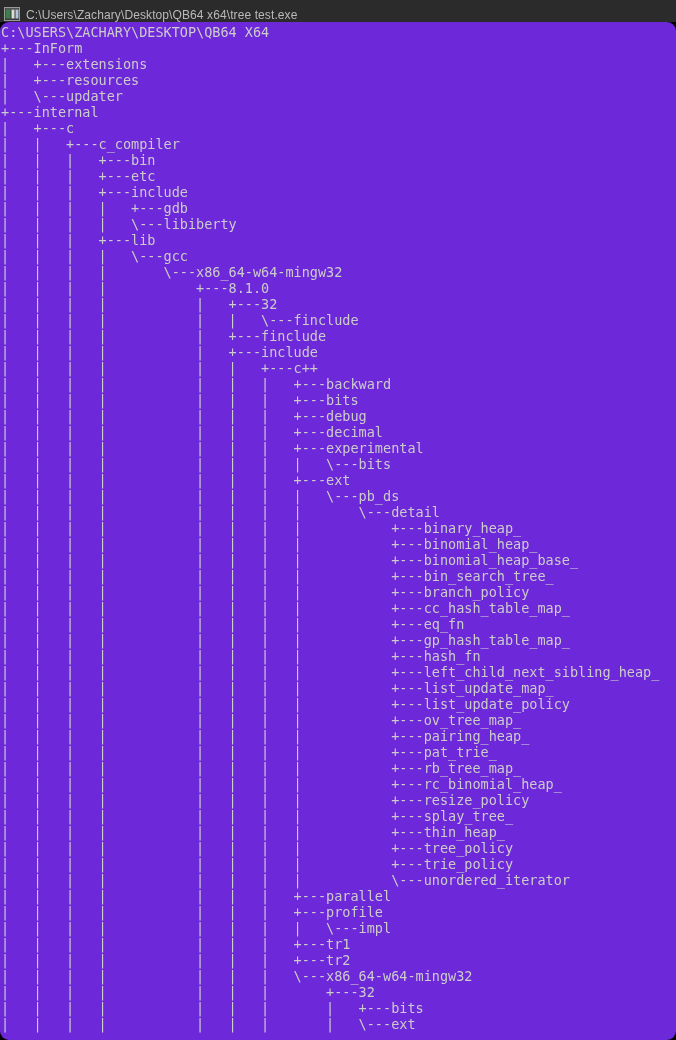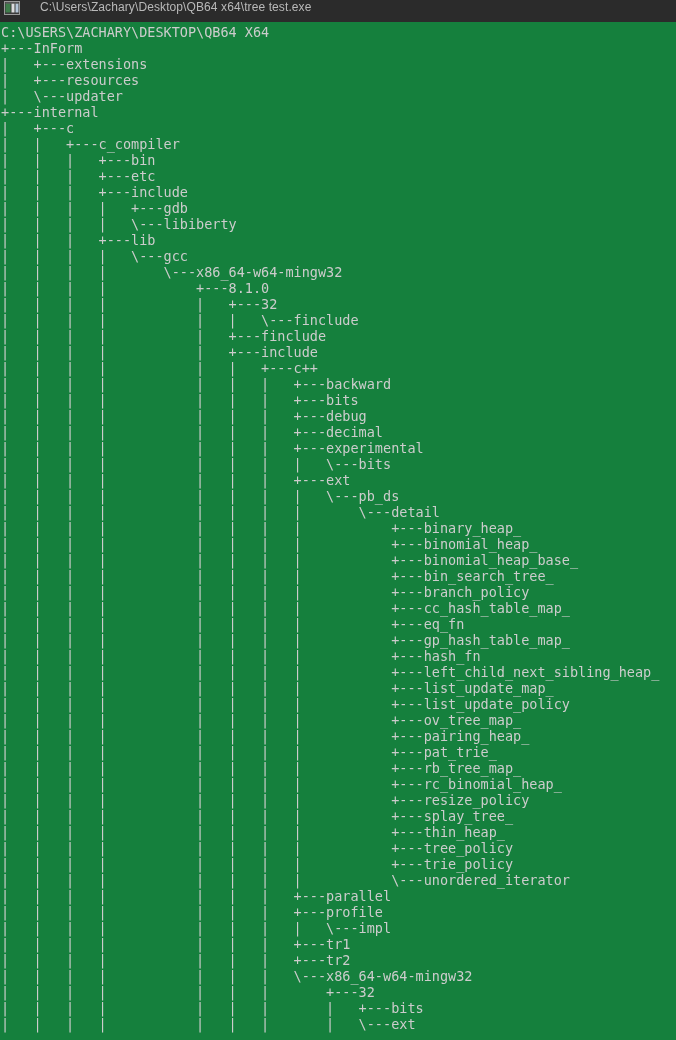--- a/index.html
+++ b/index.html
@@ -24,48 +24,48 @@
     background: #000000;
     position: relative;
   }
 
   
   .titlebar {
     height: 22px;
     min-height: 22px;
     background: #2b2b2b;
     display: flex;
-    align-items: flex-start;
+    align-items: flex-end;
     padding: 0 0 0 4px;
     box-sizing: border-box;
     user-select: none;
-    gap: 14px;
   }
   .titlebar-icon {
     width: 16px;
     height: 16px;
     margin-right: 6px;
     flex: 0 0 auto;
     display: block;
   }
   .titlebar-title {
     font-family: "Liberation Sans", "DejaVu Sans", sans-serif;
     font-size: 12px;
     line-height: 14px;
     color: #b9b9b9;
     white-space: nowrap;
     letter-spacing: 0.1px;
   }
 
   
   .console {
     flex: 1 1 auto;
-    background: #15803d;
+    background: #6d28d9;
     overflow: hidden;
     position: relative;
+    border-radius: 9px;
   }
   .console-text {
     margin: 0;
     padding: 0;
     color: #cccccc;
     font-family: "DejaVu Sans Mono", "Liberation Mono", monospace;
     font-size: 13.5px;
     line-height: 16px;
     letter-spacing: 0px;
     white-space: pre;

